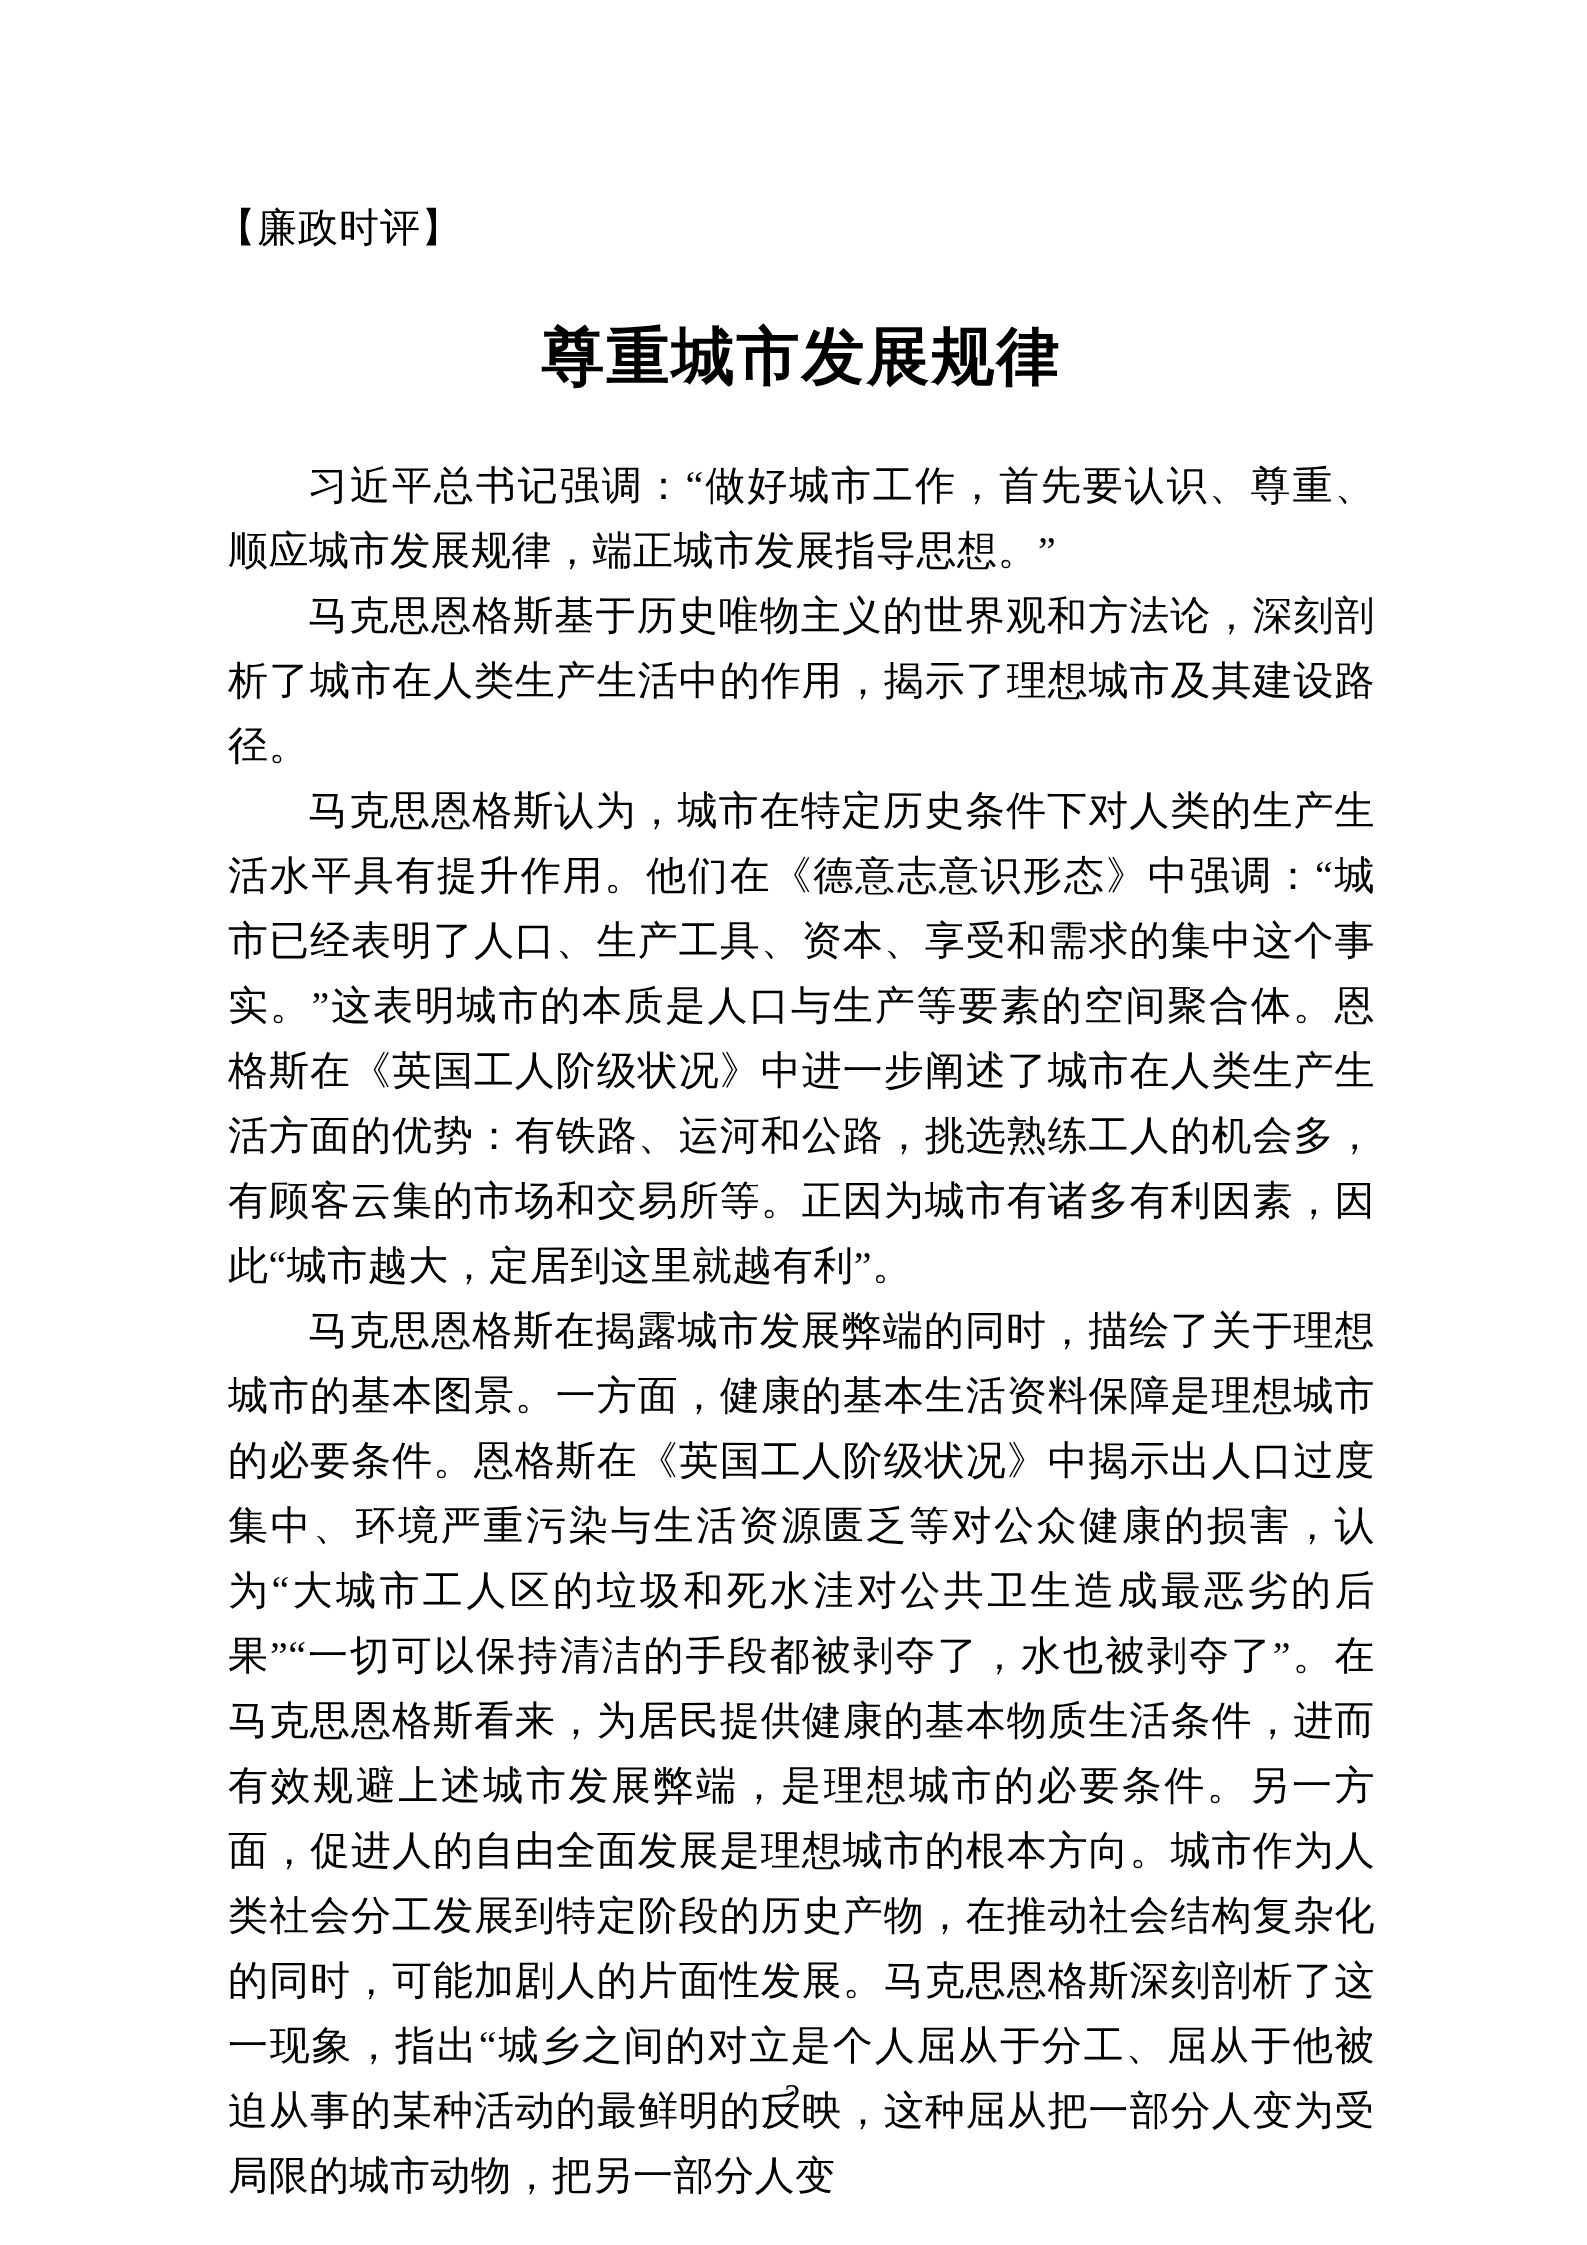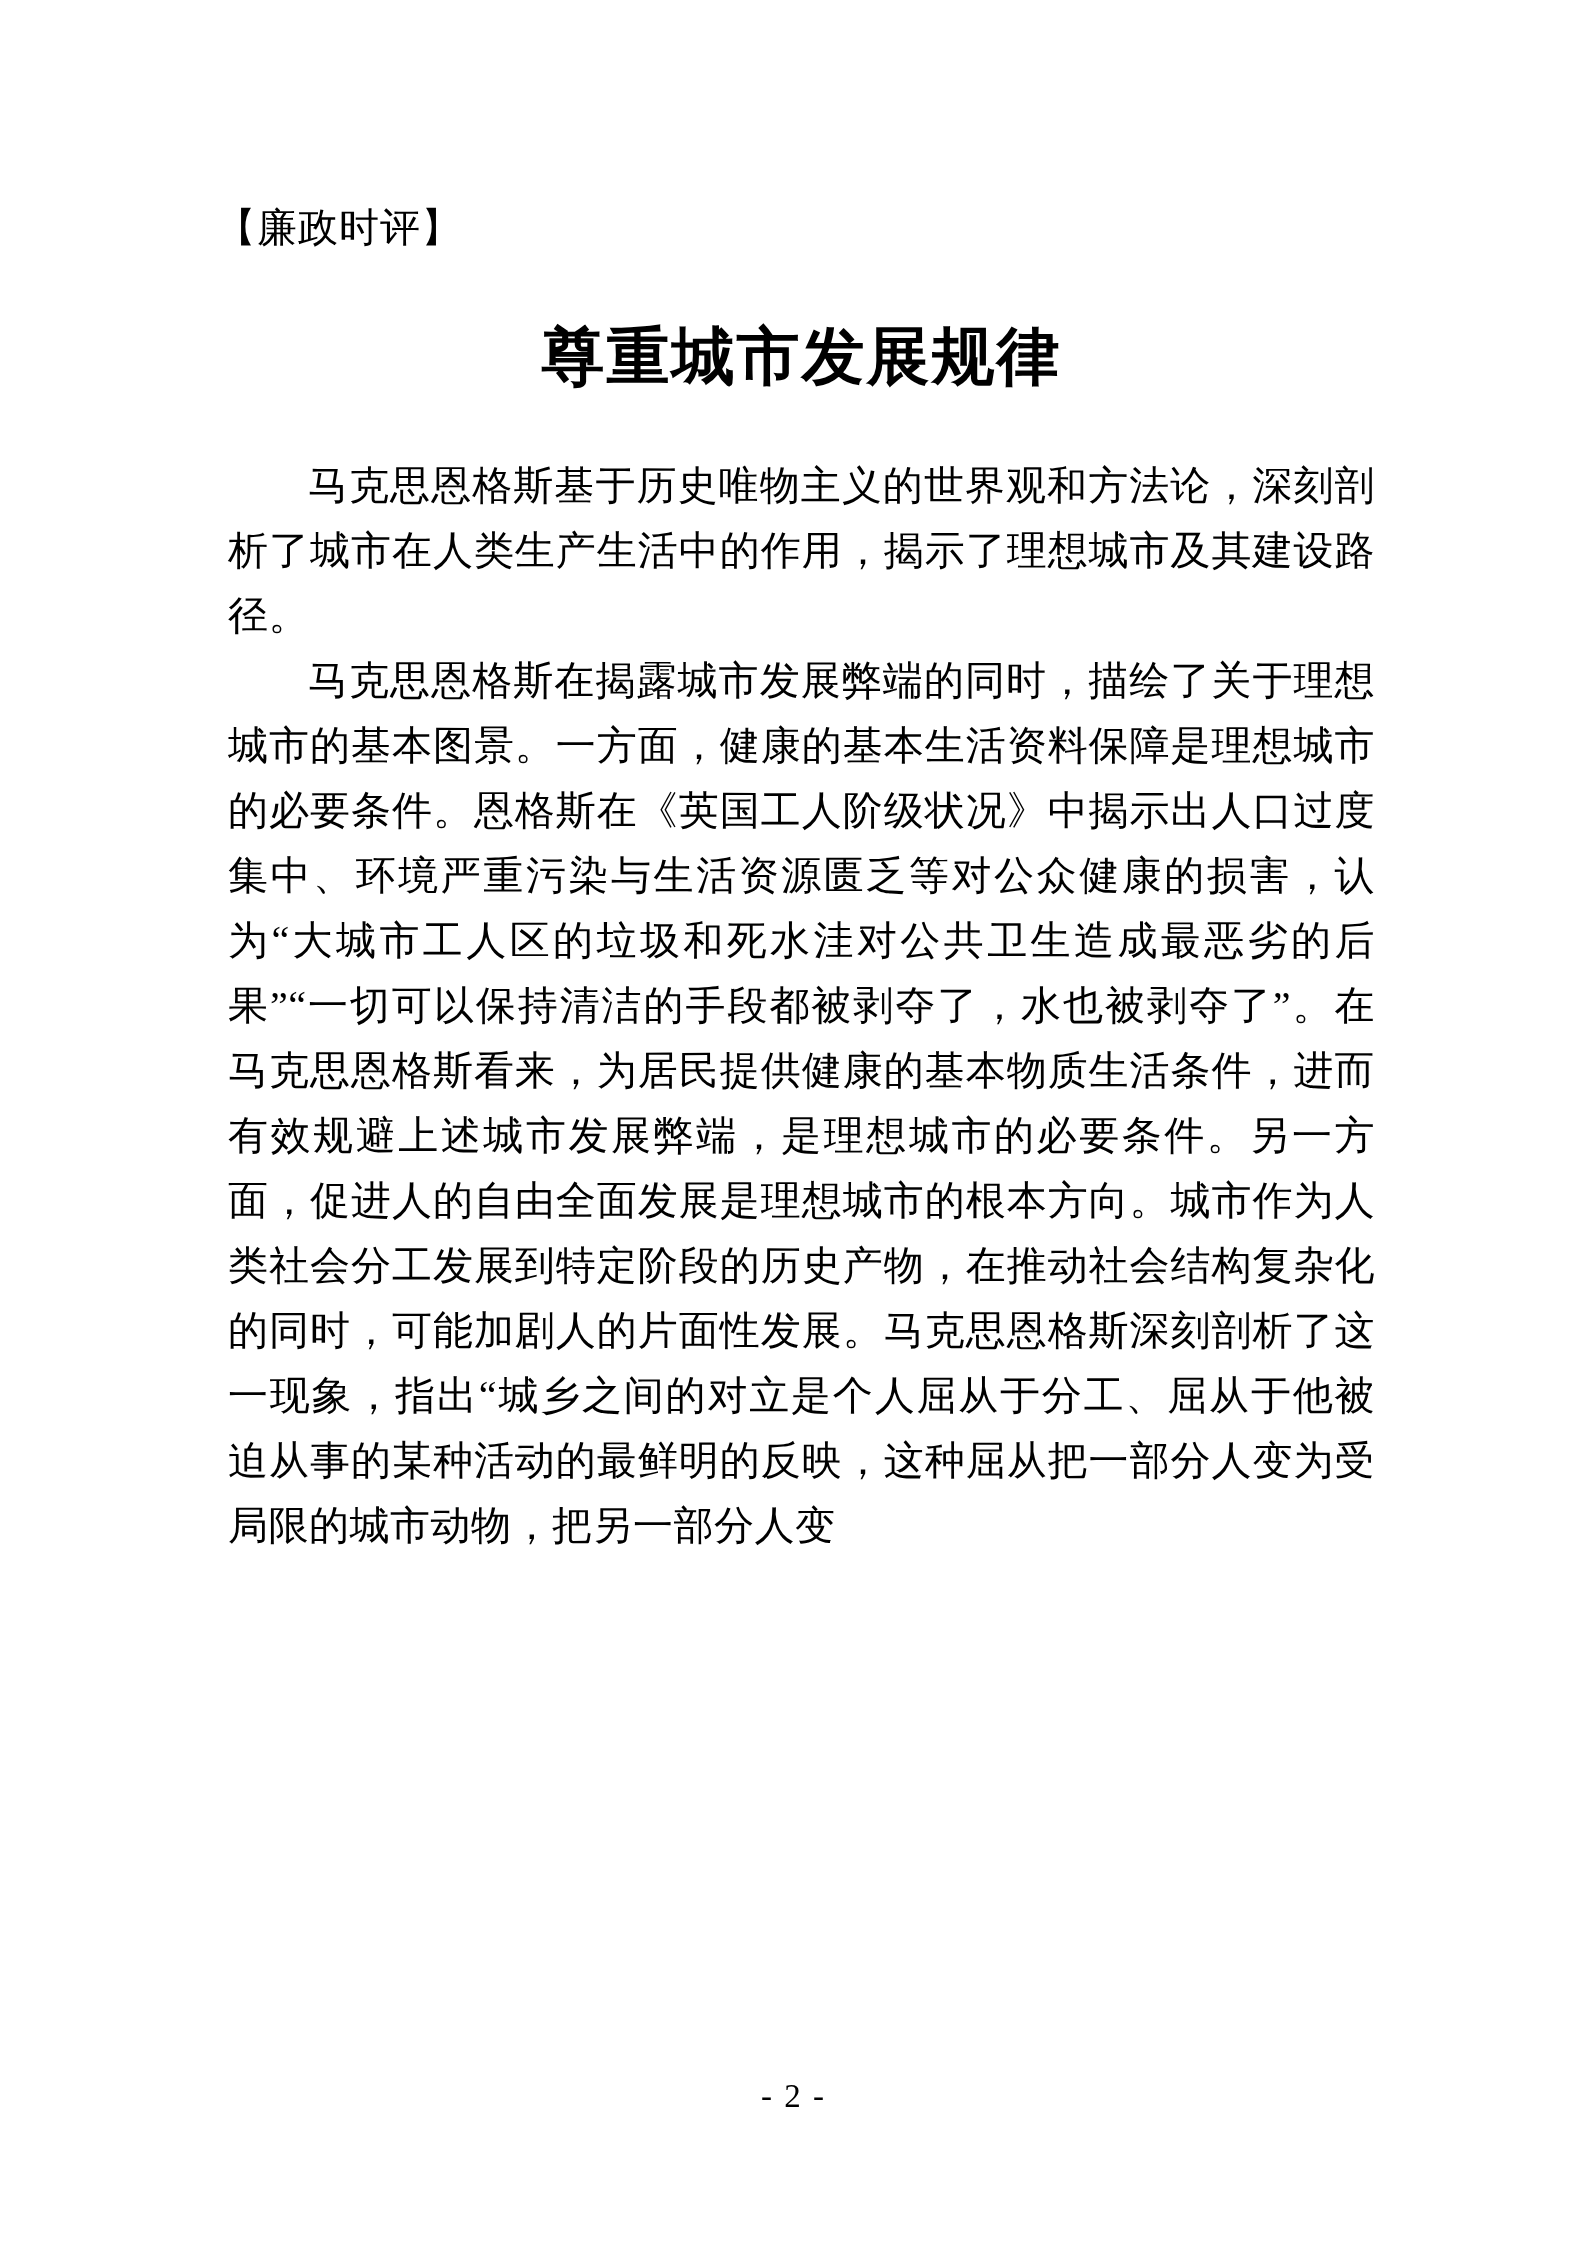--- a/index.html
+++ b/index.html
@@ -65,19 +65,21 @@
 </head>
 <body>
 
 <div class="page">
 
   <div class="doc-header">【廉政时评】</div>
 
   <h1 class="doc-title">尊重城市发展规律</h1>
 
   <div class="doc-body">
+    <p>习近平总书记强调：“做好城市工作，首先要认识、尊重、顺应城市发展规律，端正城市发展指导思想。”</p>
     <p>马克思恩格斯基于历史唯物主义的世界观和方法论，深刻剖析了城市在人类生产生活中的作用，揭示了理想城市及其建设路径。</p>
+    <p>马克思恩格斯认为，城市在特定历史条件下对人类的生产生活水平具有提升作用。他们在《德意志意识形态》中强调：“城市已经表明了人口、生产工具、资本、享受和需求的集中这个事实。”这表明城市的本质是人口与生产等要素的空间聚合体。恩格斯在《英国工人阶级状况》中进一步阐述了城市在人类生产生活方面的优势：有铁路、运河和公路，挑选熟练工人的机会多，有顾客云集的市场和交易所等。正因为城市有诸多有利因素，因此“城市越大，定居到这里就越有利”。</p>
     <p>马克思恩格斯在揭露城市发展弊端的同时，描绘了关于理想城市的基本图景。一方面，健康的基本生活资料保障是理想城市的必要条件。恩格斯在《英国工人阶级状况》中揭示出人口过度集中、环境严重污染与生活资源匮乏等对公众健康的损害，认为“大城市工人区的垃圾和死水洼对公共卫生造成最恶劣的后果”“一切可以保持清洁的手段都被剥夺了，水也被剥夺了”。在马克思恩格斯看来，为居民提供健康的基本物质生活条件，进而有效规避上述城市发展弊端，是理想城市的必要条件。另一方面，促进人的自由全面发展是理想城市的根本方向。城市作为人类社会分工发展到特定阶段的历史产物，在推动社会结构复杂化的同时，可能加剧人的片面性发展。马克思恩格斯深刻剖析了这一现象，指出“城乡之间的对立是个人屈从于分工、屈从于他被迫从事的某种活动的最鲜明的反映，这种屈从把一部分人变为受局限的城市动物，把另一部分人变</p>
   </div>
 
   <div class="page-number">- 2 -</div>
 
 </div>
 
 </body></html>

